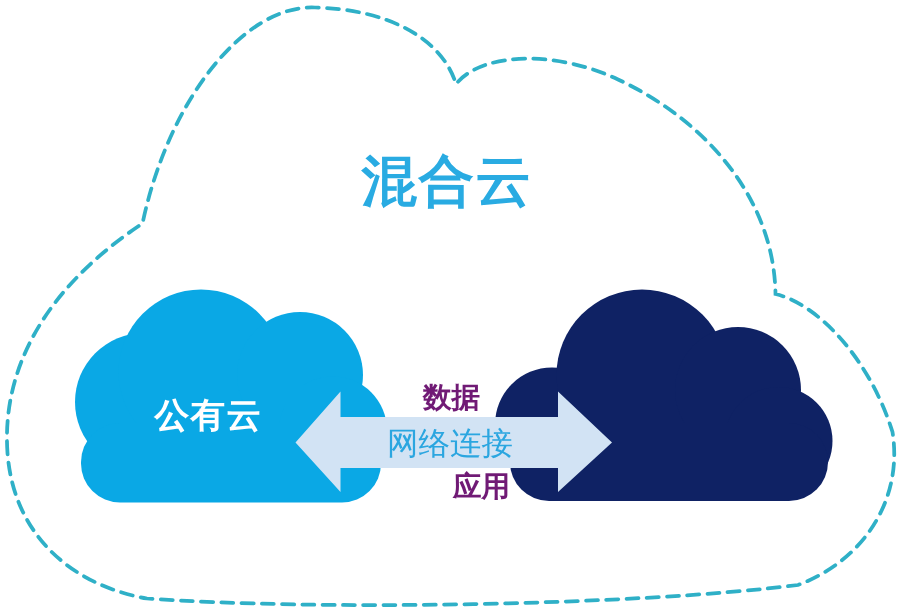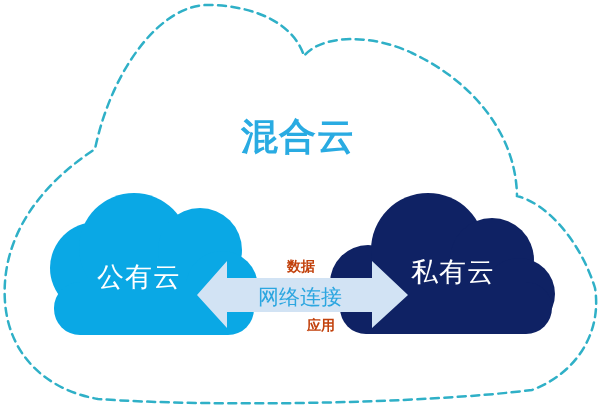--- a/index.html
+++ b/index.html
@@ -26,29 +26,29 @@
     white-space: nowrap;
     line-height: 1;
   }
   .diagram-title {
     font-size: 37px;
     font-weight: 600;
     letter-spacing: 1px;
     color: #29abe2;
   }
   .cloud-label {
-    font-size: 27px;
-    font-weight: 400;
+    font-size: 23px;
+    font-weight: 700;
     color: #ffffff;
     letter-spacing: 1px;
   }
   .arrow-side-label {
-    font-size: 14px;
+    font-size: 19px;
     font-weight: 700;
-    color: #c2410c;
+    color: #701a75;
   }
   .arrow-center-label {
     font-size: 21px;
     font-weight: 400;
     color: #2ba6e0;
   }
 </style>
 </head>
 <body>
 
@@ -79,24 +79,23 @@
       <circle cx="368" cy="283" r="38"></circle>
       <circle cx="428" cy="250" r="57"></circle>
       <circle cx="492" cy="260" r="42"></circle>
       <circle cx="519" cy="294" r="36"></circle>
       <rect x="340" y="282" width="212" height="52" rx="26"></rect>
     </g>
 
     <polygon fill="#d2e3f4" points="197,295 227,261 227,278 372,278 372,261 408,295 372,328 372,312 227,312 227,328"></polygon>
   </svg>
 
-  <div class="label diagram-title" style="left:298px; top:136px;text-align:center;">混合云</div>
+  <div class="label diagram-title" style="left:298px; top:121px;text-align:center;">混合云</div>
 
   <div class="label cloud-label" style="left:139px; top:277px;">公有云</div>
 
-  <div class="label cloud-label" style="left:453px; top:272px;">私有云</div>
 
   <div class="label arrow-side-label" style="left:301px; top:266px;">数据</div>
 
   <div class="label arrow-center-label" style="left:300px; top:296px;">网络连接</div>
 
   <div class="label arrow-side-label" style="left:301px; top:325px;margin-left:20px;">应用</div>
 </div>
 
 </body></html>

